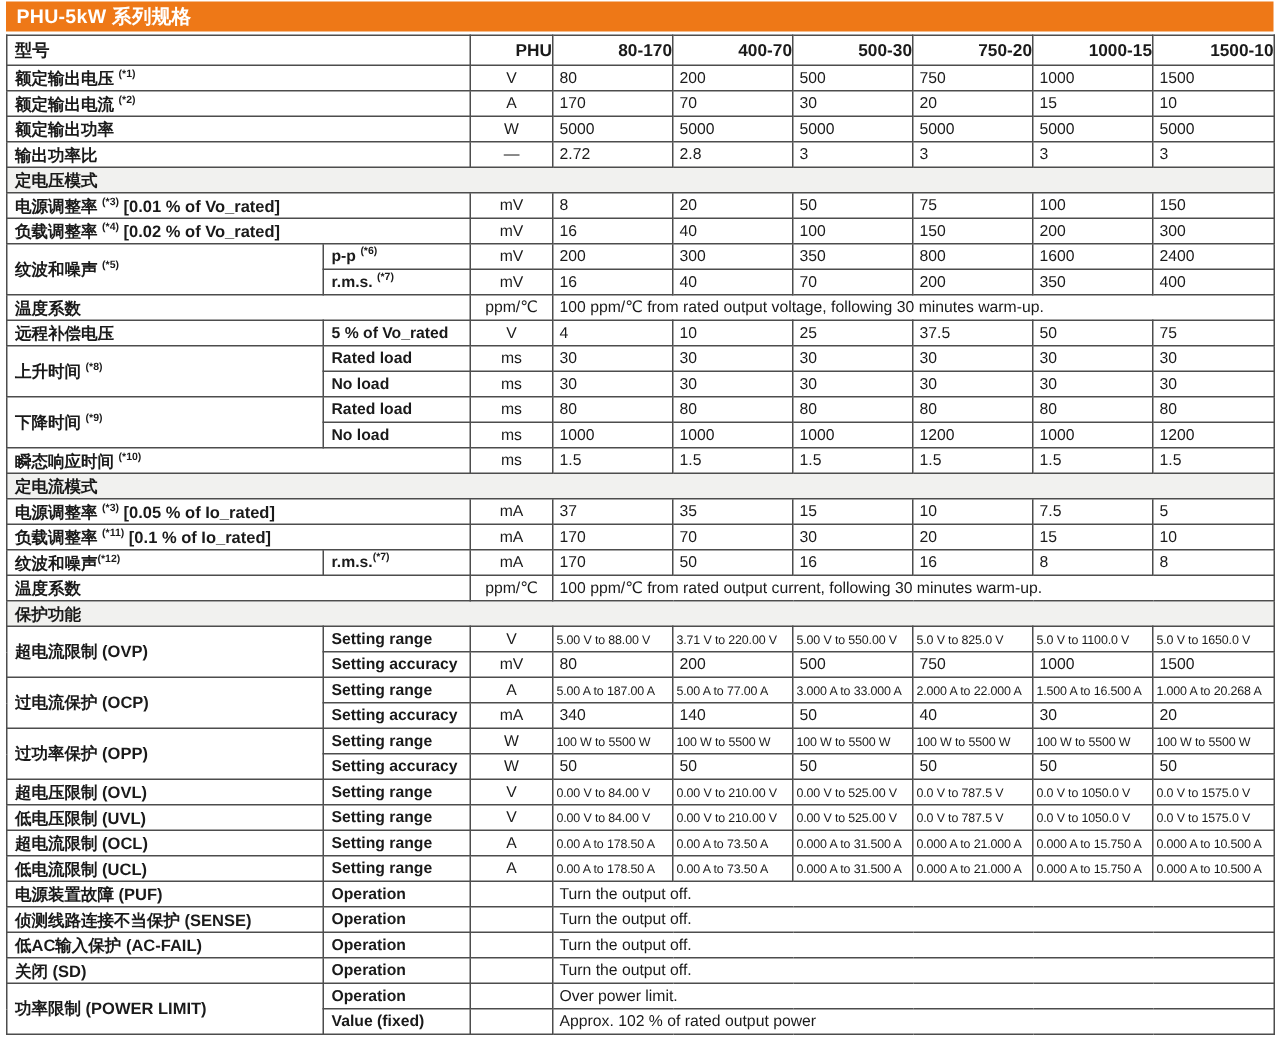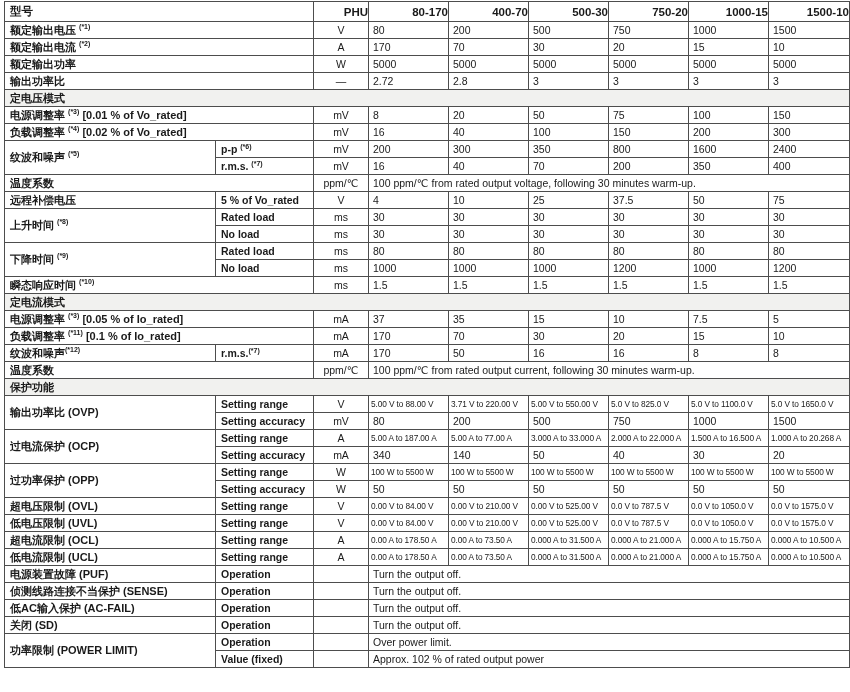--- a/index.html
+++ b/index.html
@@ -37,20 +37,23 @@
   tr.section td{
     background:var(--section-bg);font-weight:bold;font-size:11px;
     text-align:left;padding-left:5px;
   }
   sup{font-size:7px;line-height:0;}
 </style>
 </head>
 <body>
 
 <div class="page">
+  <div class="title-bar">
+    <span>PHU-5kW 系列规格</span>
+  </div>
   <table>
     <colgroup>
       <col style="width:211px">
         <col style="width:98px">
         <col style="width:55px">
       <col style="width:80px">
         <col style="width:80px">
         <col style="width:80px">
       <col style="width:80px">
         <col style="width:80px">
@@ -257,21 +260,21 @@
         </tr>
         <tr>
           <td class="lbl" colspan="2">温度系数</td>
           <td class="unit">ppm/℃</td>
           <td class="val" colspan="6">100 ppm/℃ from rated output current, following 30 minutes warm-up.</td>
         </tr>
         <tr class="section">
           <td colspan="9">保护功能</td>
         </tr>
         <tr>
-          <td class="lbl" rowspan="2">输出功率比 (OVP)</td>
+          <td class="lbl" rowspan="2">超电流限制 (OVP)</td>
           <td class="sub">Setting range</td>
           <td class="unit">V</td>
           <td class="val sm">5.00 V to 88.00 V</td>
           <td class="val sm">3.71 V to 220.00 V</td>
           <td class="val sm">5.00 V to 550.00 V</td>
           <td class="val sm">5.0 V to 825.0 V</td>
           <td class="val sm">5.0 V to 1100.0 V</td>
           <td class="val sm">5.0 V to 1650.0 V</td>
         </tr>
         <tr>

